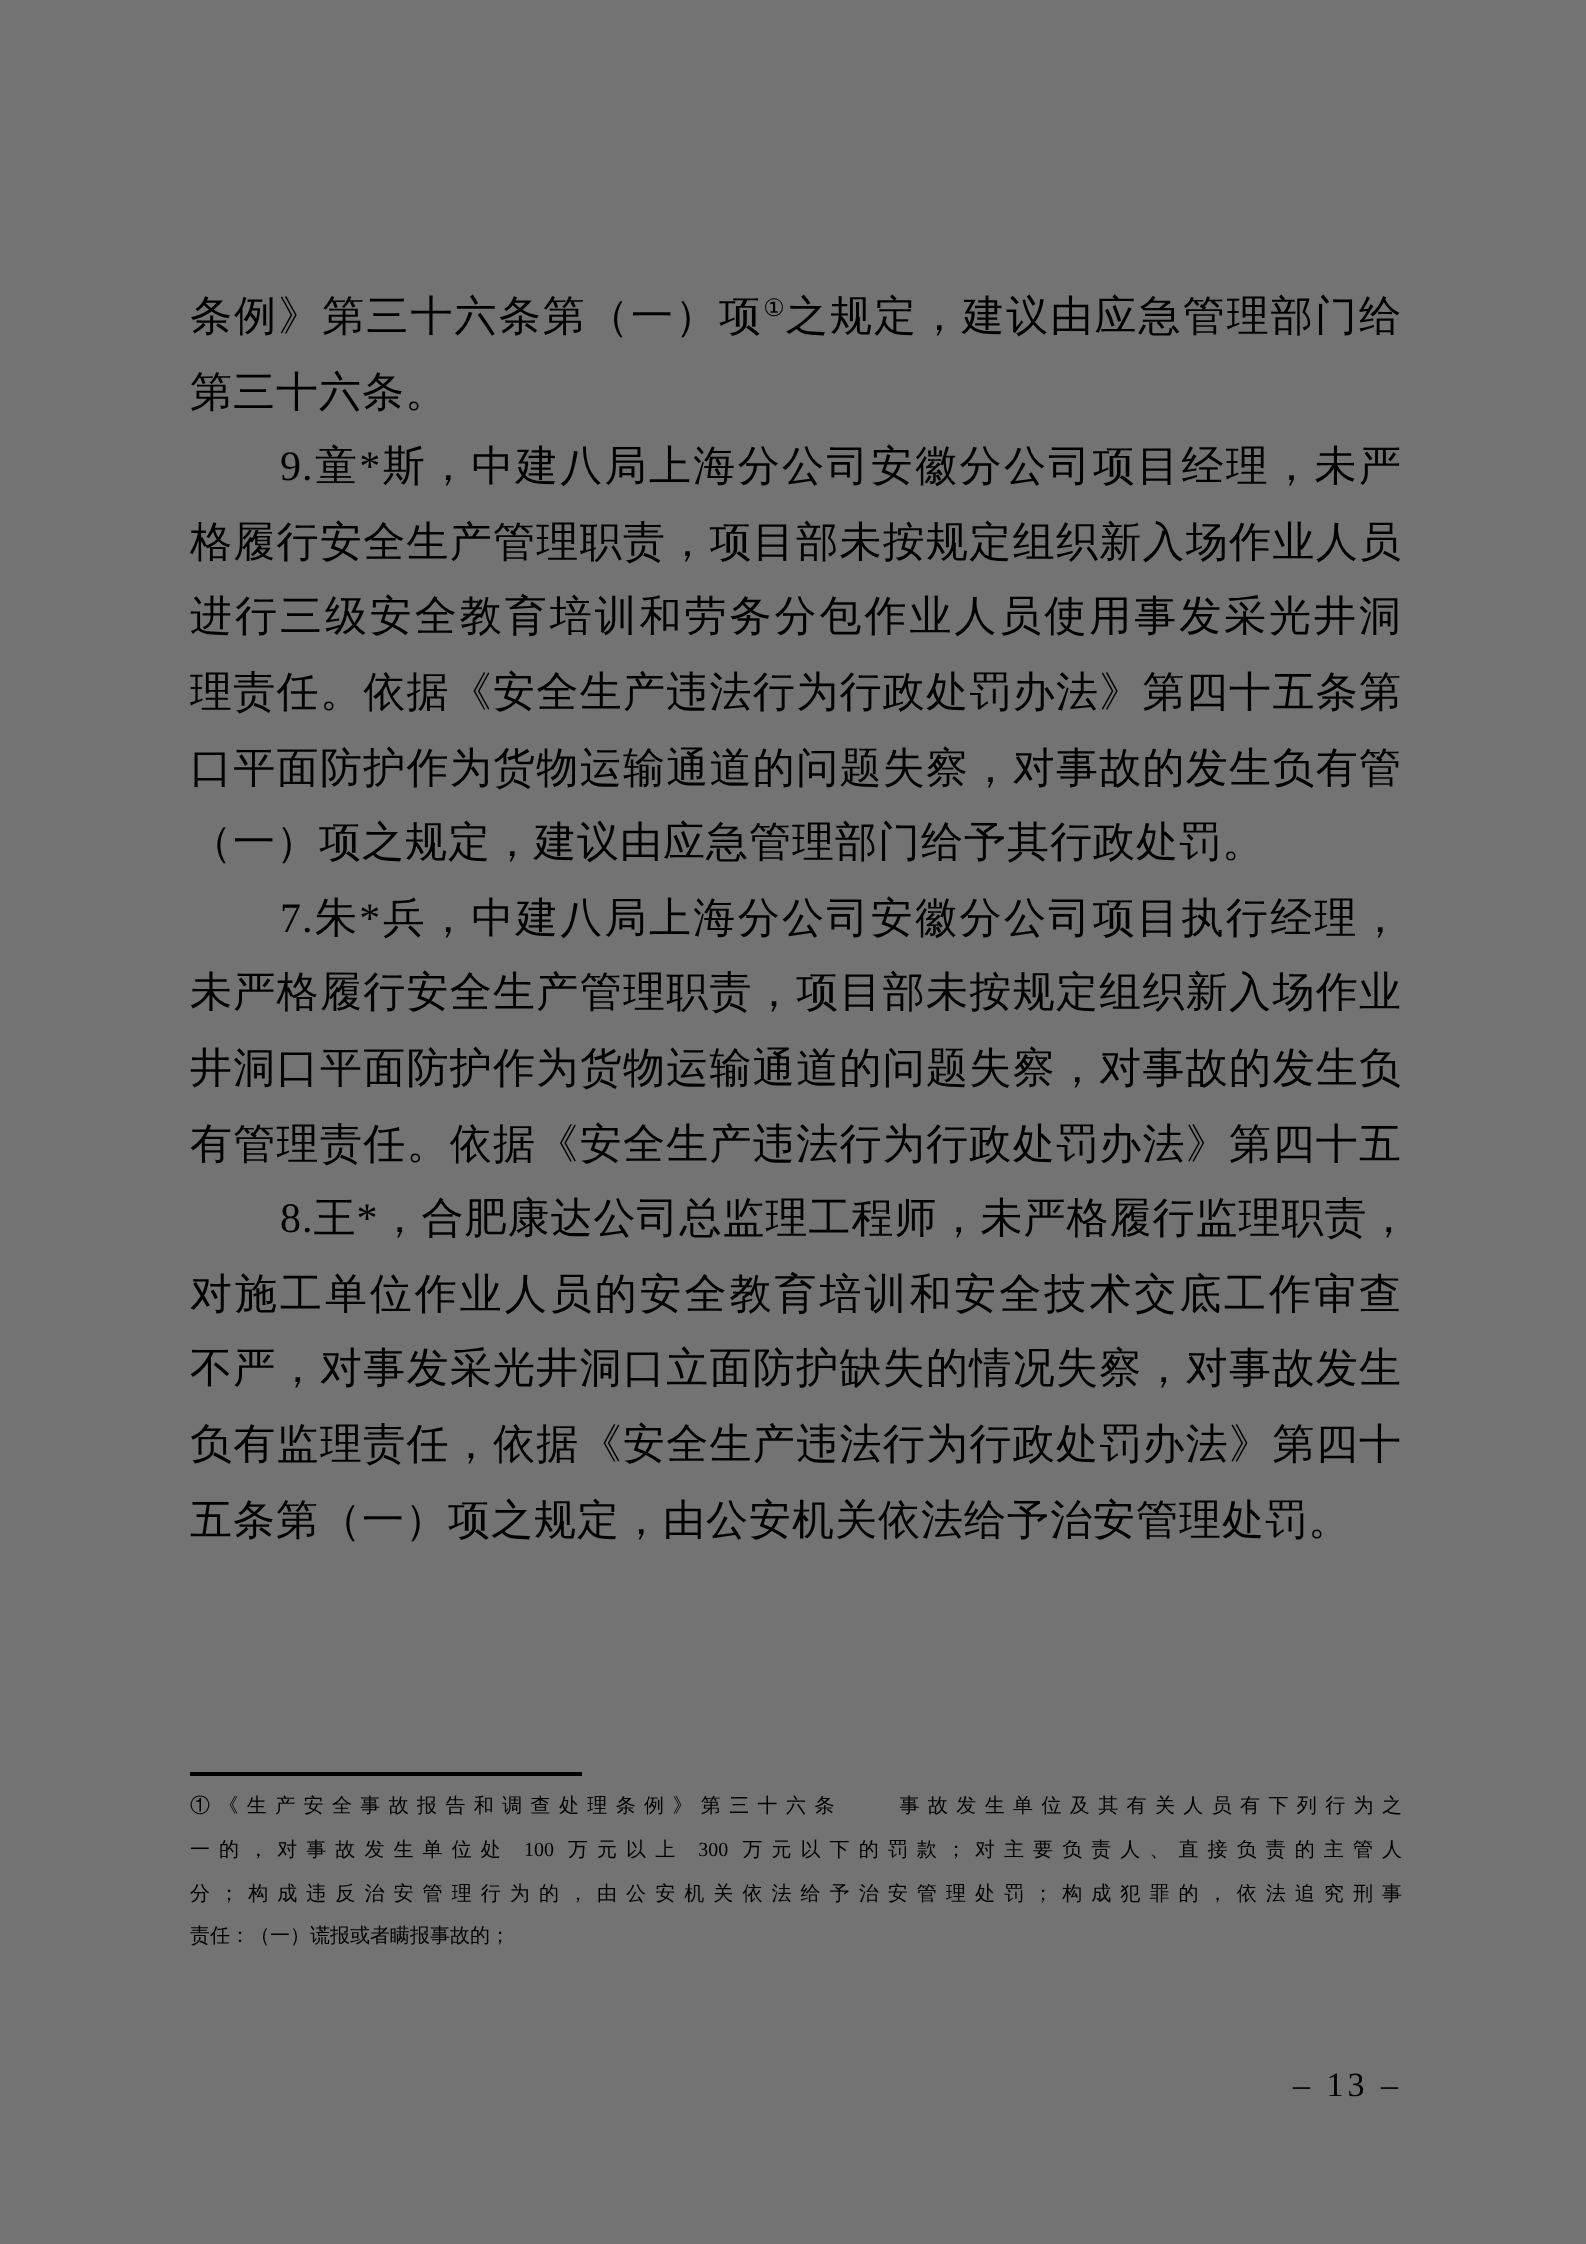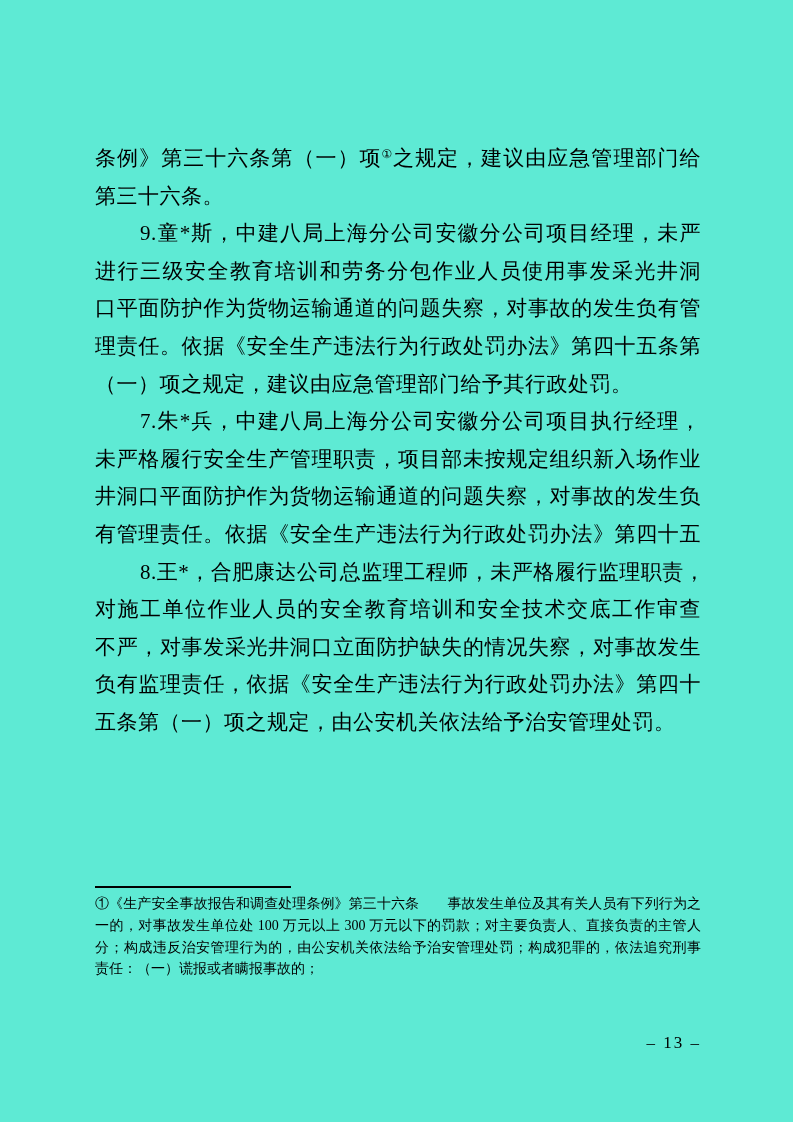--- a/index.html
+++ b/index.html
@@ -5,21 +5,21 @@
   html, body {
     margin: 0;
     padding: 0;
     background: #888;
   }
   .page {
     position: relative;
     width: 793px;
     height: 1122px;
     margin: 0 auto;
-    background: #5eead4;
+    background: #737373;
     color: #000000;
     font-family: "Liberation Serif", serif;
     overflow: hidden;
   }
   .body-text {
     position: absolute;
     left: 95px;
     top: 140px;
     width: 606px;
     font-size: 21px;
@@ -41,21 +41,21 @@
     font-size: 12px;
     line-height: 0;
     vertical-align: 7px;
     letter-spacing: 0;
   }
   .footnote {
     position: absolute;
     left: 95px;
     top: 886px;
     width: 606px;
-    font-size: 14px;
+    font-size: 10px;
     line-height: 21.8px;
   }
   .fn-sep {
     width: 196px;
     height: 0;
     border-top: 2px solid #000000;
     margin-bottom: 5px;
   }
   .fn-line {
     text-align: justify;
@@ -76,23 +76,24 @@
 
 <div class="page">
 
   <div class="body-text">
       <div class="para">
         <div class="line">条例》第三十六条第（一）项<sup class="fnref">①</sup>之规定，建议由应急管理部门给</div>
         <div class="line last">第三十六条。</div>
       </div>
       <div class="para">
         <div class="line indent">9.童*斯，中建八局上海分公司安徽分公司项目经理，未严</div>
+        <div class="line">格履行安全生产管理职责，项目部未按规定组织新入场作业人员</div>
         <div class="line">进行三级安全教育培训和劳务分包作业人员使用事发采光井洞</div>
+        <div class="line">理责任。依据《安全生产违法行为行政处罚办法》第四十五条第</div>
         <div class="line">口平面防护作为货物运输通道的问题失察，对事故的发生负有管</div>
-        <div class="line">理责任。依据《安全生产违法行为行政处罚办法》第四十五条第</div>
         <div class="line last">（一）项之规定，建议由应急管理部门给予其行政处罚。</div>
       </div>
       <div class="para">
         <div class="line indent">7.朱*兵，中建八局上海分公司安徽分公司项目执行经理，</div>
         <div class="line">未严格履行安全生产管理职责，项目部未按规定组织新入场作业</div>
         <div class="line">井洞口平面防护作为货物运输通道的问题失察，对事故的发生负</div>
         <div class="line">有管理责任。依据《安全生产违法行为行政处罚办法》第四十五</div>
       </div>
       <div class="para">
         <div class="line indent">8.王*，合肥康达公司总监理工程师，未严格履行监理职责，</div>

